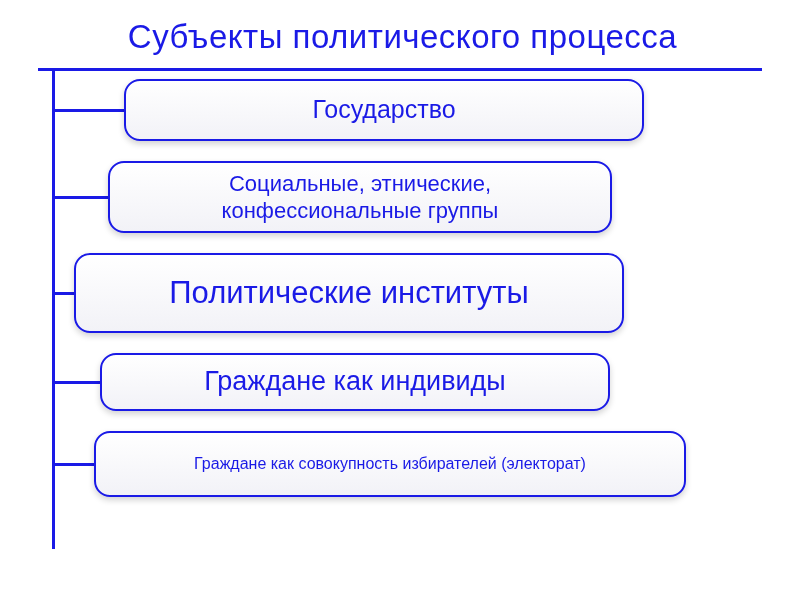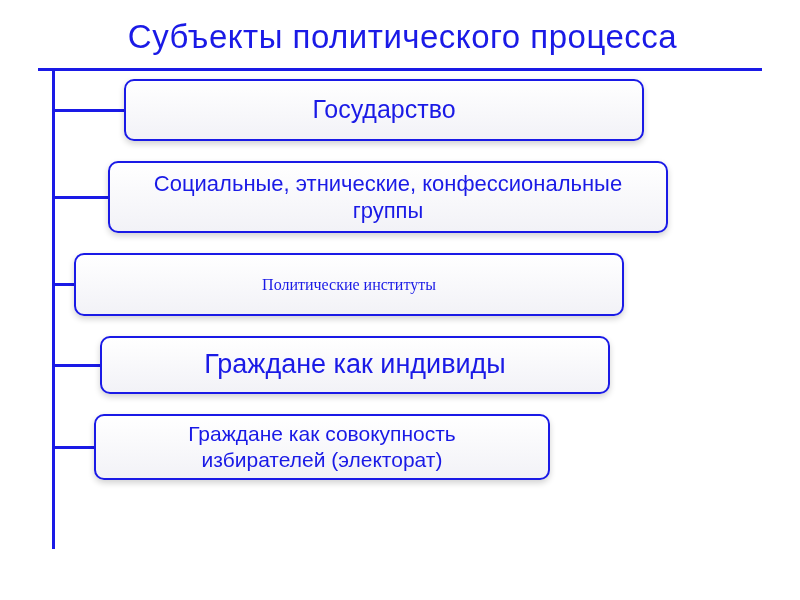--- a/index.html
+++ b/index.html
@@ -47,46 +47,46 @@
       align-items: center;
       margin-bottom: 20px;
     }
     .hconnector {
       height: 3px;
       background: #1a1ae6;
       flex: 0 0 auto;
     }
     .node {
       border: 2px solid #1a1ae6;
-      border-radius: 10px;
+      border-radius: 16px;
       background: linear-gradient(to bottom, #ffffff 0%, #f2f2f7 100%);
       box-shadow: 0 3px 6px rgba(0,0,0,0.18);
       color: #1a1ae6;
       text-align: center;
       display: flex;
       align-items: center;
       justify-content: center;
       padding: 10px 34px;
       font-size: 22px;
       line-height: 1.25;
     }
     .row1 .hconnector { width: 72px; }
     .row1 .node { width: 520px; height: 62px; font-size: 25px; }
 
     .row2 .hconnector { width: 56px; }
-    .row2 .node { width: 560px; height: 72px; font-size: 22px; }
+    .row2 .node { width: 504px; height: 72px; font-size: 22px; }
 
     .row3 .hconnector { width: 22px; }
-    .row3 .node { width: 550px; height: 63px; font-size: 16px; font-family: Liberation Serif, serif; }
+    .row3 .node { width: 550px; height: 80px; font-size: 31px; }
 
     .row4 .hconnector { width: 48px; }
     .row4 .node { width: 510px; height: 58px; font-size: 27px; }
 
     .row5 .hconnector { width: 42px; }
-    .row5 .node { width: 456px; height: 66px; font-size: 21px; }
+    .row5 .node { width: 592px; height: 66px; font-size: 16px; }
   </style>
 </head>
 <body>
 
 <h1 class="title">Субъекты политического процесса</h1>
 <div class="title-underline"></div>
 
 <div class="diagram">
   <div class="vline"></div>
 

